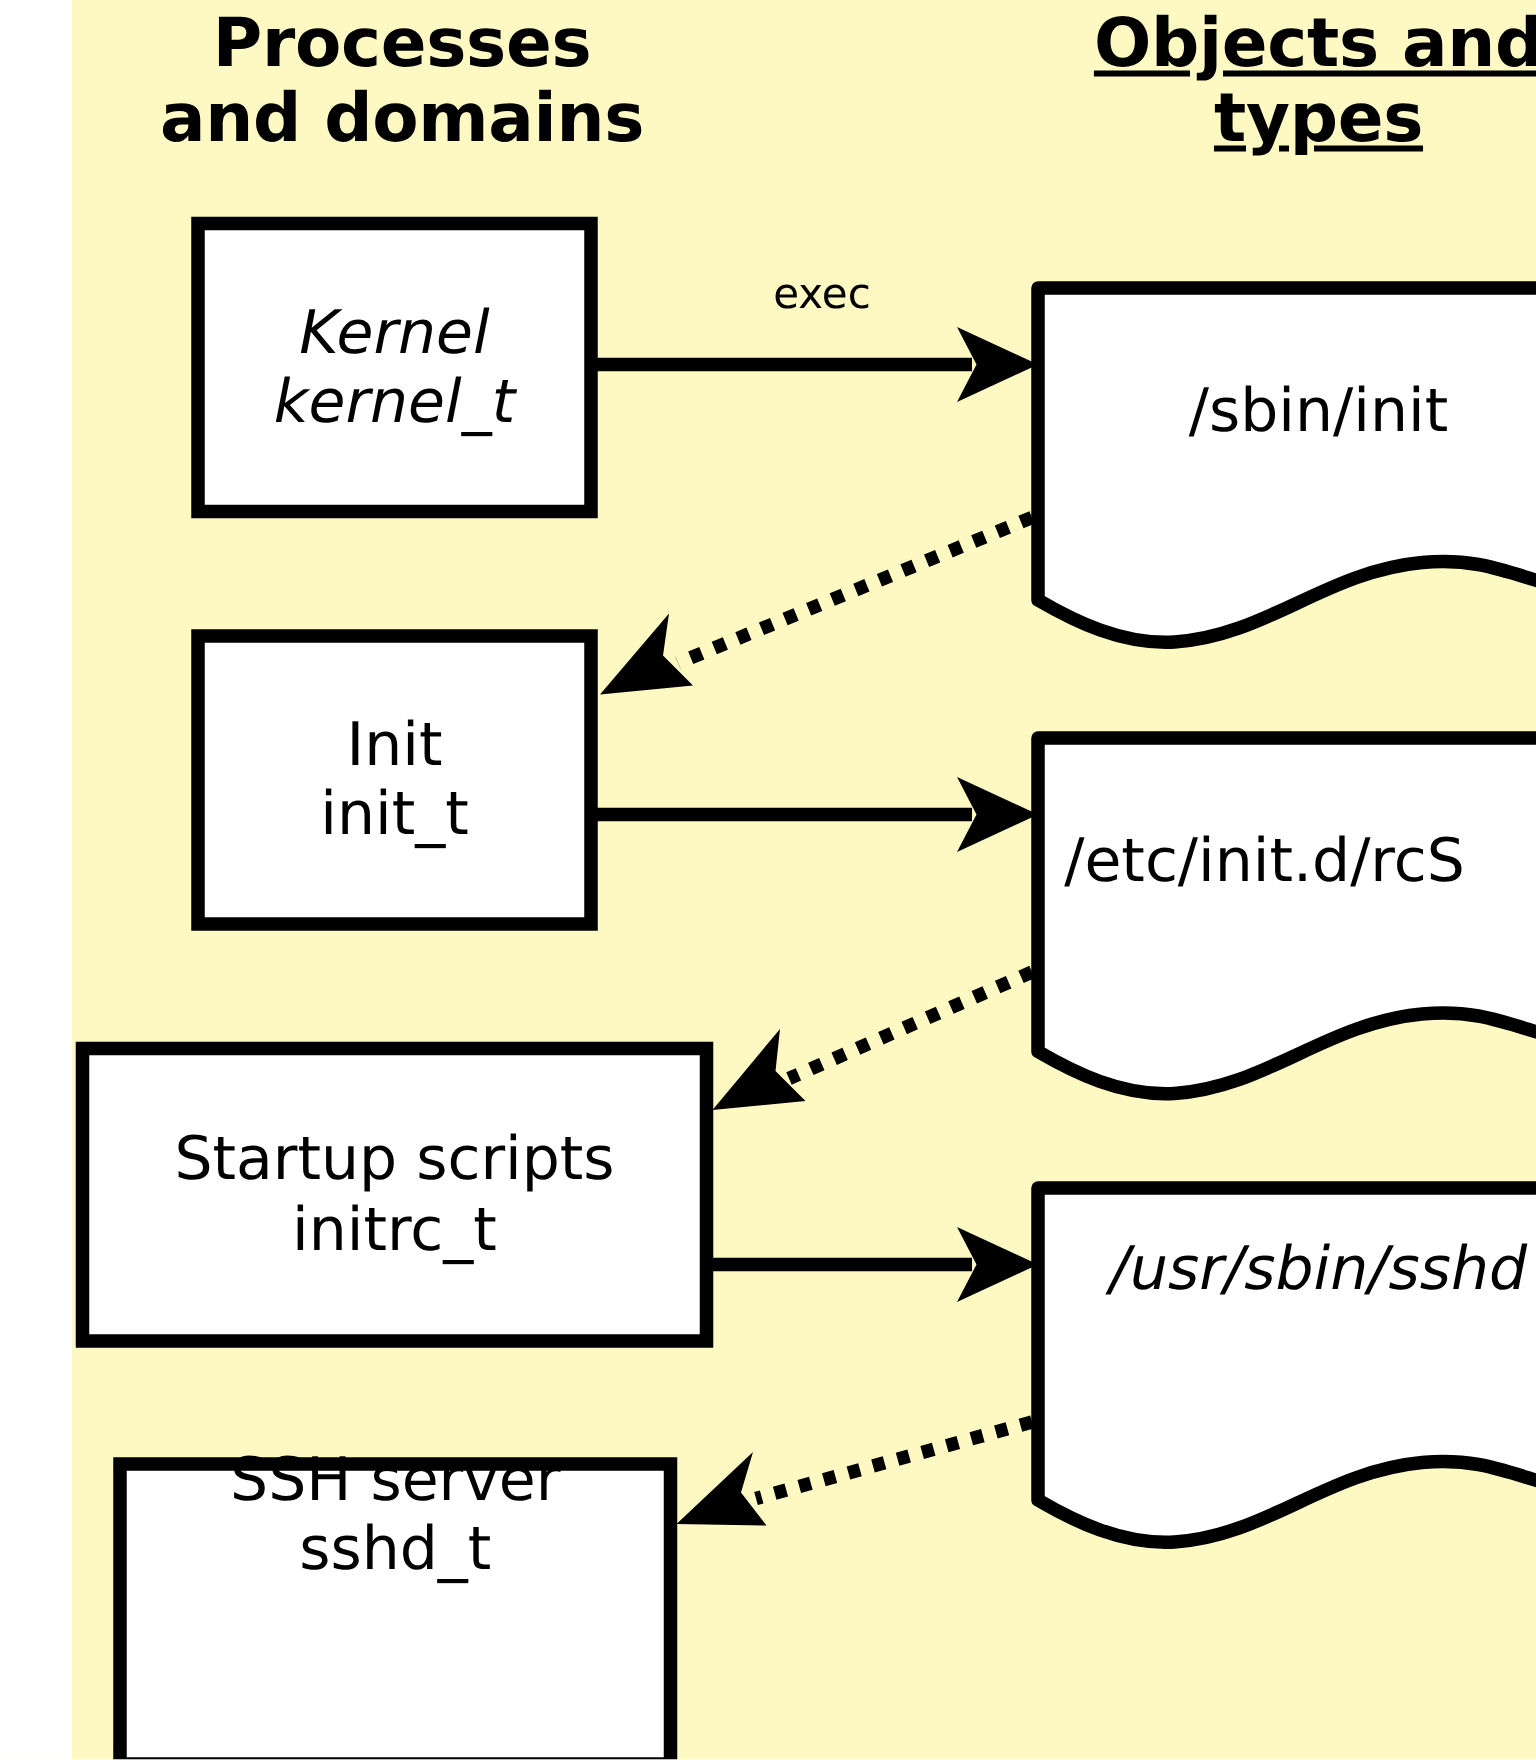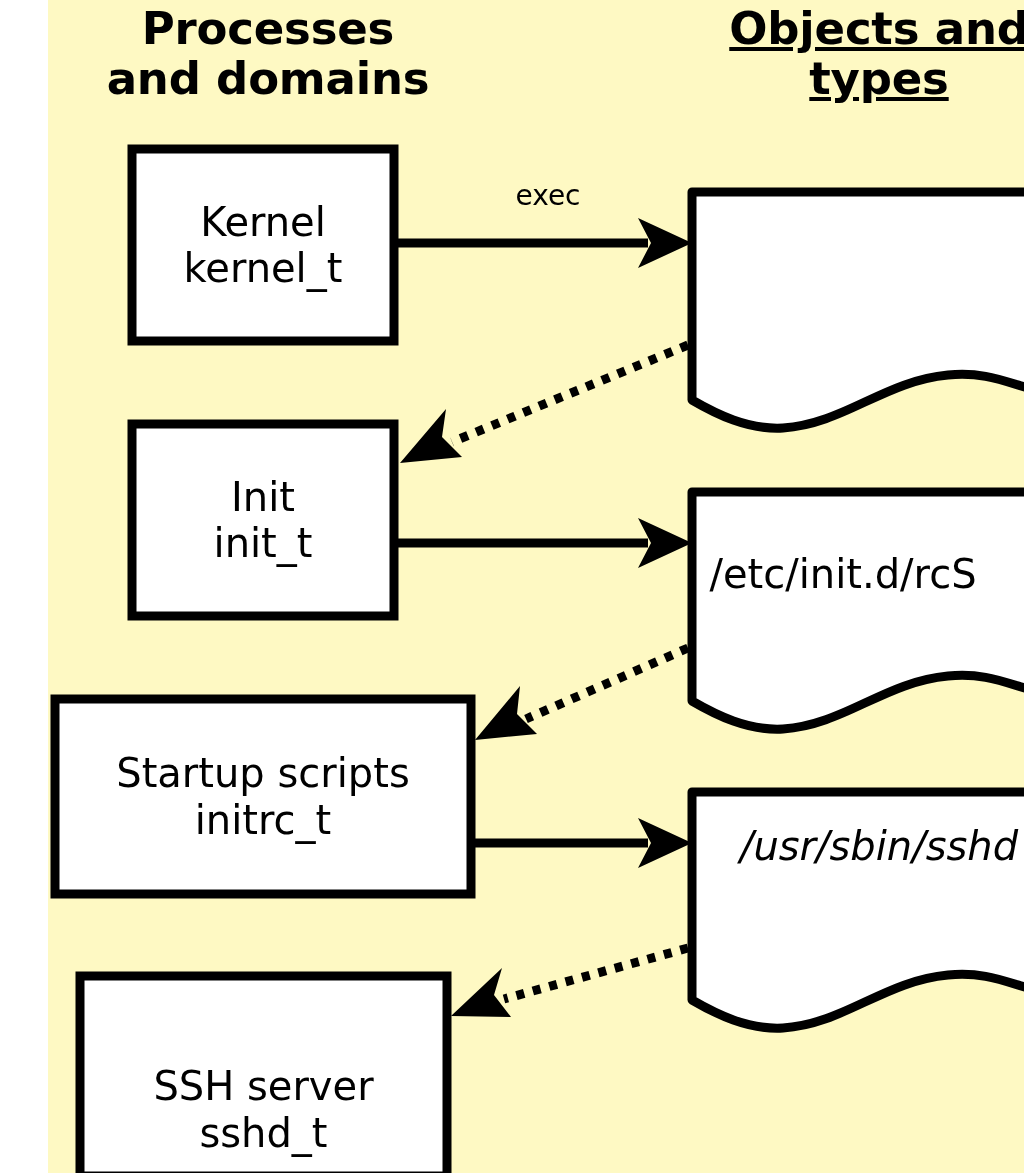--- a/index.html
+++ b/index.html
@@ -126,41 +126,42 @@
       <line x1="640" y1="648" x2="478" y2="719" stroke="#000000" stroke-width="9" stroke-dasharray="8 9" stroke-linecap="butt"></line>
       <path d="M 427 740 L 472 686 L 469 714 L 489 734 Z" fill="#000000"></path>
     </g>
 
     <g>
       <line x1="640" y1="948" x2="456" y2="999" stroke="#000000" stroke-width="9" stroke-dasharray="8 9" stroke-linecap="butt"></line>
       <path d="M 403 1016 L 454 968 L 446 995 L 463 1017 Z" fill="#000000"></path>
     </g>
   </svg>
 
-  <div class="node-label" style="left:84px; top:149px; width:262px; height:192px;">
+  <div class="node-label" style="left:84px; top:149px; width:262px; height:192px;font-style:italic;">
     <span class="line">Kernel</span>
     <span class="line">kernel_t</span>
   </div>
 
   <div class="node-label" style="left:84px; top:424px; width:262px; height:192px;">
     <span class="line">Init</span>
     <span class="line">init_t</span>
   </div>
 
   <div class="node-label" style="left:7px; top:699px; width:416px; height:195px;">
     <span class="line">Startup scripts</span>
     <span class="line">initrc_t</span>
   </div>
 
-  <div class="node-label" style="left:32px; top:976px; width:367px; height:180px;justify-content:flex-end;">
+  <div class="node-label" style="left:32px; top:920px; width:367px; height:180px;">
     <span class="line">SSH server</span>
     <span class="line">sshd_t</span>
   </div>
 
   <div class="node-label" style="left:644px; top:192px; width:374px; height:165px;">
+    <span class="line">/sbin/init</span>
   </div>
 
   <div class="node-label" style="left:608px; top:492px; width:374px; height:165px;">
     <span class="line">/etc/init.d/rcS</span>
   </div>
 
   <div class="node-label" style="left:644px; top:764px; width:374px; height:165px;font-style:italic;">
     <span class="line">/usr/sbin/sshd</span>
   </div>
 

